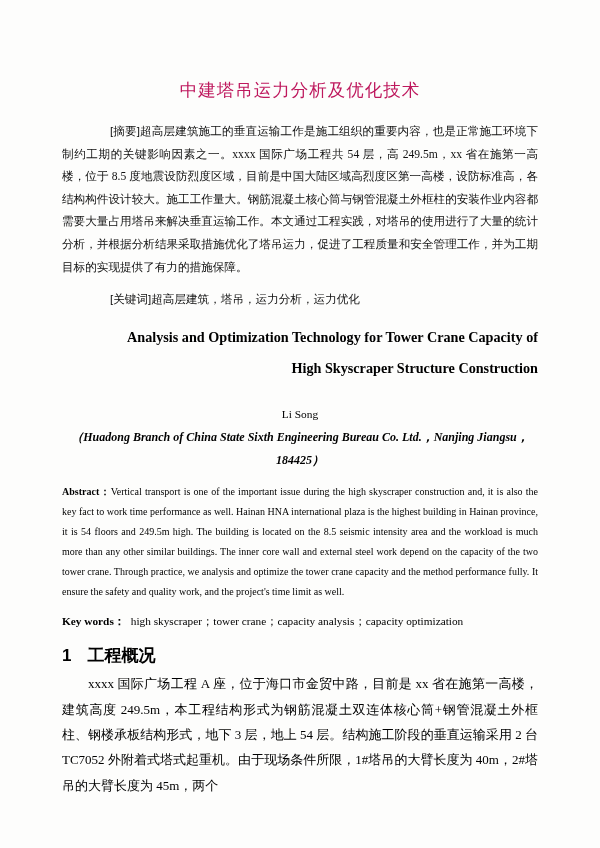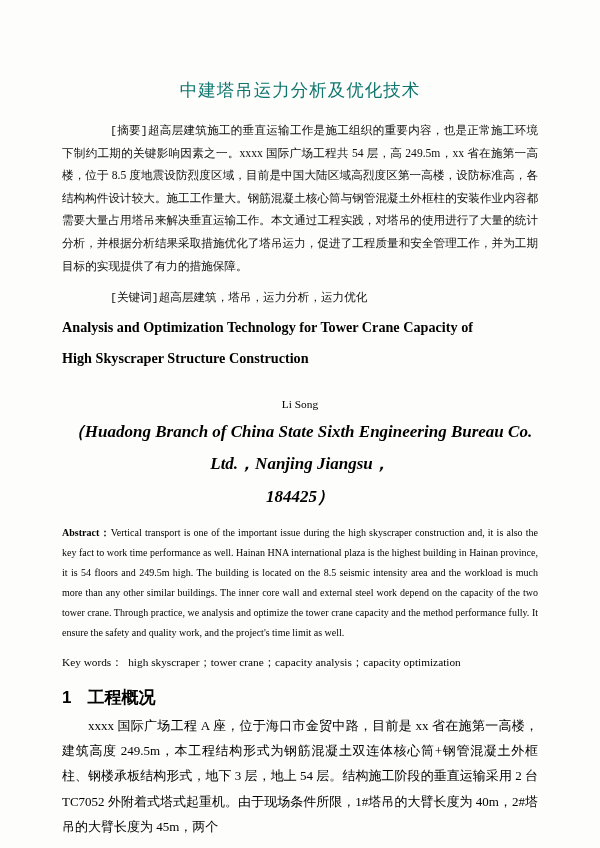--- a/index.html
+++ b/index.html
@@ -22,54 +22,54 @@
     box-sizing: border-box;
     padding: 78px 62px 30px 62px;
   }
   .doc-title {
     text-align: center;
     font-size: 17.5px;
     font-family: Liberation Mono, monospace;
     font-weight: 400;
     letter-spacing: 1px;
     margin: 0 0 18px 0;
-    color: #0f766e;
+    color: #be185d;
   }
   .para {
     font-size: 11.6px;
     line-height: 1.95;
     text-align: justify;
     text-justify: inter-ideograph;
     margin: 0 0 2px 0;
     color: #101010;
   }
   .abstract-label,
   .keywords-label {
-    font-family: Liberation Mono, monospace;
+    font-family: Liberation Sans, sans-serif;
     padding-left: 48px;
   }
   .cn-keywords {
     margin-top: 9px;
-    margin-bottom: 4px;
+    margin-bottom: 12px;
   }
   .en-title {
-    text-align: left;
+    text-align: right;
     font-size: 14.2px;
     font-weight: bold;
     line-height: 1.95;
     margin: 4px 0 2px 0;
   }
   .en-author {
     text-align: center;
     font-size: 11.4px;
     margin: 25px 0 4px 0;
   }
   .en-affil {
     text-align: center;
-    font-size: 17px;
+    font-size: 12px;
     font-style: italic;
     font-weight: bold;
     line-height: 1.9;
     margin: 6px 0 2px 0;
   }
   .en-affil .affil-line2 {
     display: block;
   }
   .abstract-en {
     font-size: 10px;
@@ -80,21 +80,21 @@
   }
   .abstract-en b {
     font-weight: bold;
   }
   .keywords-en {
     font-size: 11.3px;
     line-height: 2.0;
     margin: 8px 0 0 0;
   }
   .keywords-en b {
-    font-weight: normal;
+    font-weight: bold;
   }
   .section-head {
     font-size: 17px;
     font-family: Liberation Sans, sans-serif;
     font-weight: bold;
     margin: 12px 0 4px 0;
   }
   .section-head .num {
     margin-right: 16px;
   }

